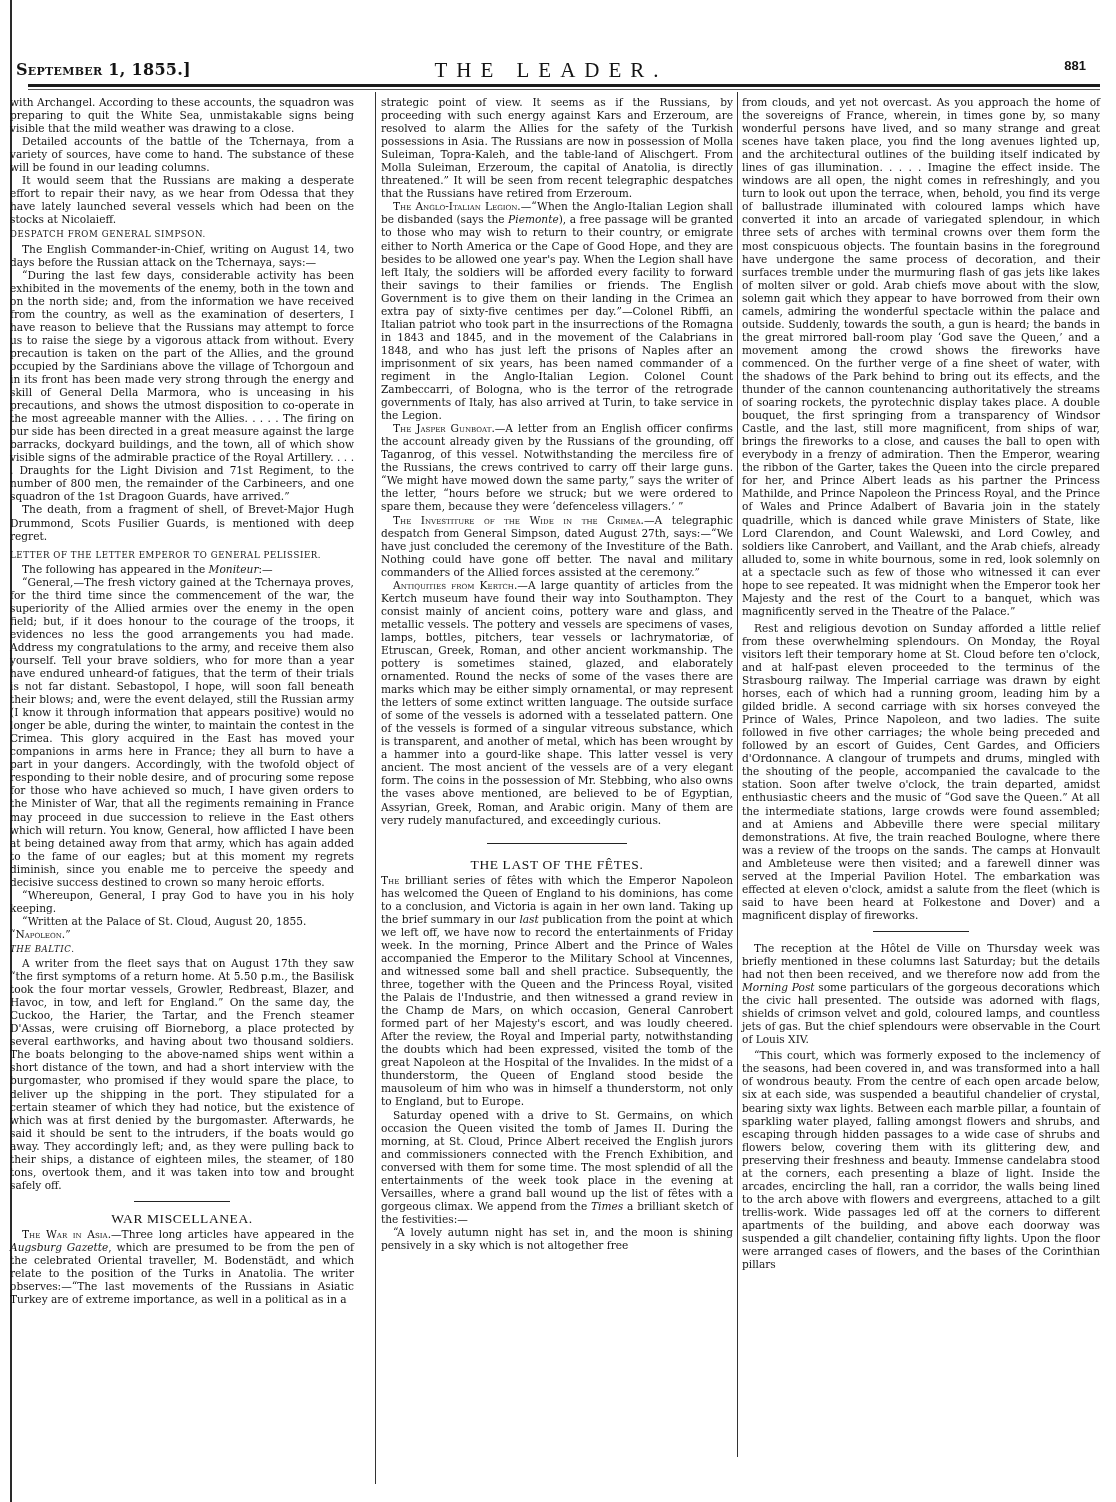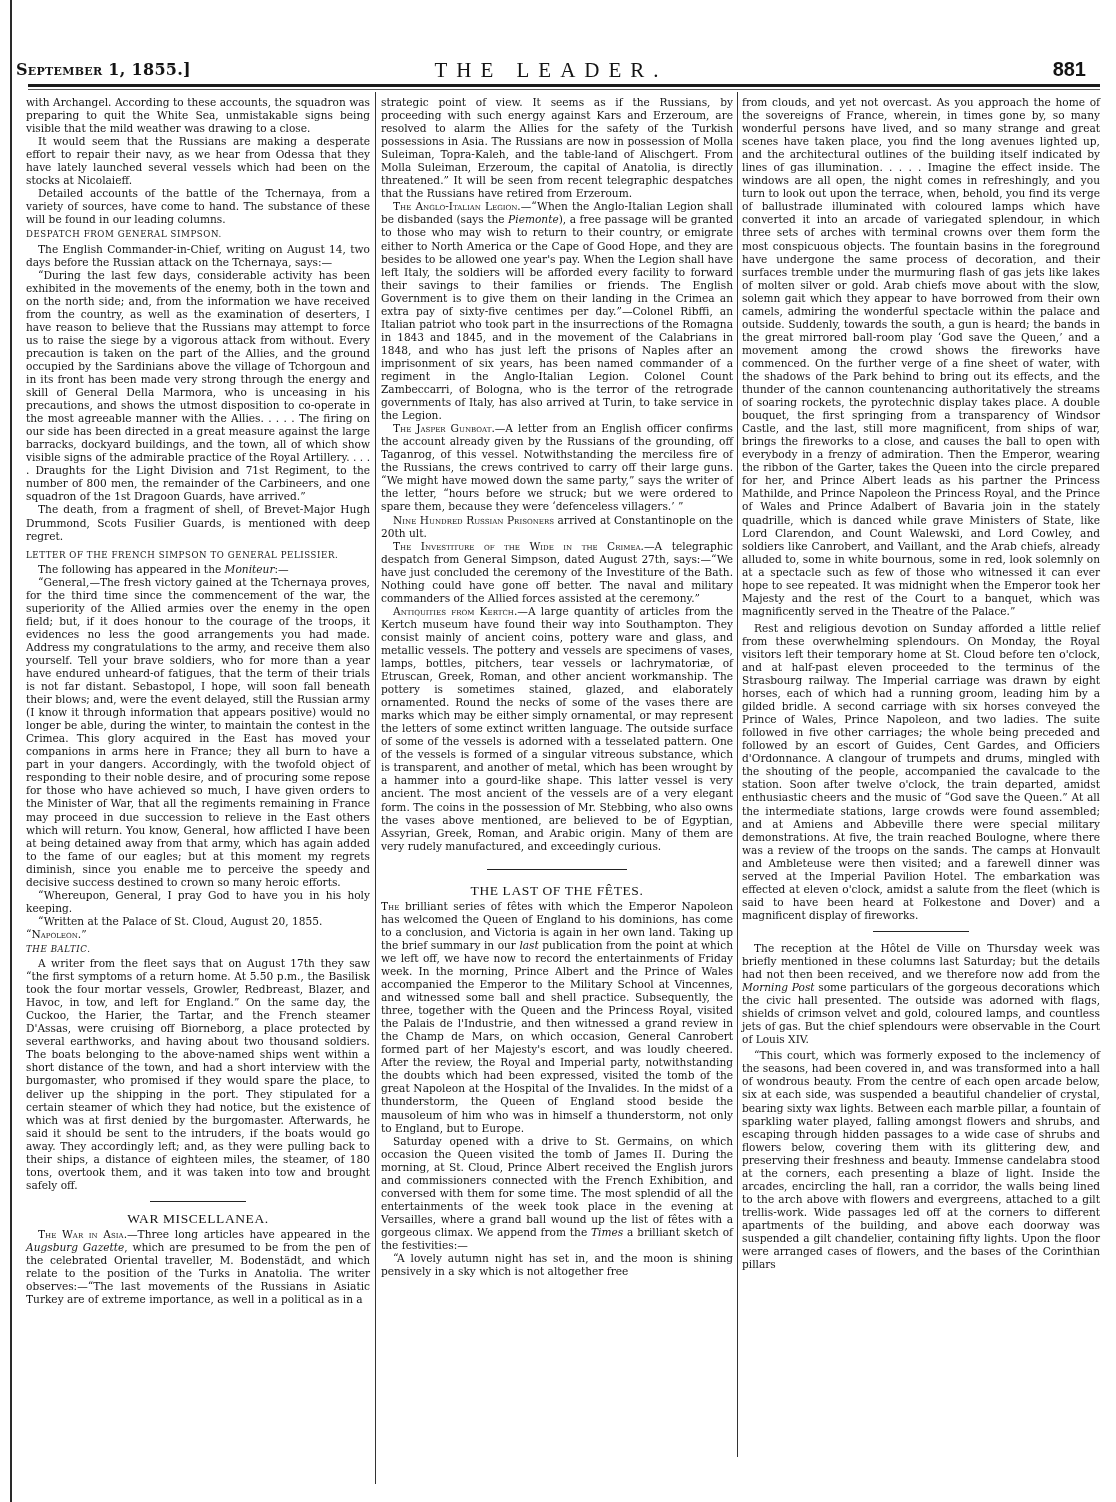--- a/index.html
+++ b/index.html
@@ -1,25 +1,25 @@
 <!DOCTYPE html>
 <html><head>
 <meta charset="utf-8">
 <style>
   html, body { margin: 0; padding: 0; background: #ffffff; }
   body { width: 1116px; height: 1502px; position: relative; overflow: hidden; font-family: "DejaVu Serif", serif; color: #141414; }
   .left-edge { position: absolute; left: 10px; top: 0; width: 2px; height: 1502px; background: #2a2a2a; }
   .masthead { position: absolute; top: 58px; left: 16px; width: 1070px; height: 26px; }
   .mh-date { position: absolute; left: 0; top: 2px; font-size: 16px; font-weight: bold; font-variant: small-caps; letter-spacing: 0.3px; }
   .mh-title { position: absolute; left: 0; right: 0; top: 0; text-align: center; font-size: 21px; letter-spacing: 9px; font-family: "Liberation Serif", serif; }
-  .mh-page { position: absolute; right: 0; top: 0; font-size: 20px; font-weight: bold; font-family: "Liberation Sans", sans-serif; }
+  .mh-page { position: absolute; right: 0; top: 0; font-size: 13px; font-weight: bold; font-family: "Liberation Sans", sans-serif; }
   .rule-top { position: absolute; top: 84px; left: 28px; width: 1072px; height: 3px; background: #1a1a1a; }
   .rule-top2 { position: absolute; top: 89px; left: 28px; width: 1072px; height: 1px; background: #555; }
   .col { position: absolute; top: 96px; font-size: 10.6px; line-height: 13.05px; text-align: justify; hyphens: none; }
-  .col1 { left: 26px; width: 344px; }
+  .col1 { left: 10px; width: 344px; }
   .col2 { left: 381px; width: 352px; }
   .col3 { left: 742px; width: 358px; }
   .colrule { position: absolute; top: 92px; width: 1px; background: #333; }
   .colrule.a { left: 375px; height: 1392px; }
   .colrule.b { left: 737px; height: 1365px; }
   p { margin: 0; text-indent: 12px; }
   p.noindent { text-indent: 0; }
   .sub { font-size: 8.6px; letter-spacing: 0.6px; margin: 2px 0 1px 0; text-indent: 0; }
   .sub.italic { font-style: italic; }
   .sig { text-align: left; text-indent: 0; font-variant: small-caps; padding-right: 24px; }
@@ -40,44 +40,43 @@
   <span class="mh-page">881</span>
 </header>
 <div class="rule-top"></div>
 <div class="rule-top2"></div>
 
 <div class="colrule a"></div>
 <div class="colrule b"></div>
 
 <article class="col col1">
   <p class="noindent">with Archangel. According to these accounts, the squadron was preparing to quit the White Sea, unmistakable signs being visible that the mild weather was drawing to a close.</p>
+  <p>Detailed accounts of the battle of the Tchernaya, from a variety of sources, have come to hand. The substance of these will be found in our leading columns.</p>
   <p>It would seem that the Russians are making a desperate effort to repair their navy, as we hear from Odessa that they have lately launched several vessels which had been on the stocks at Nicolaieff.</p>
-  <p>Detailed accounts of the battle of the Tchernaya, from a variety of sources, have come to hand. The substance of these will be found in our leading columns.</p>
   <div class="sub">DESPATCH FROM GENERAL SIMPSON.</div>
   <p>The English Commander-in-Chief, writing on August 14, two days before the Russian attack on the Tchernaya, says:—</p>
   <p>“During the last few days, considerable activity has been exhibited in the movements of the enemy, both in the town and on the north side; and, from the information we have received from the country, as well as the examination of deserters, I have reason to believe that the Russians may attempt to force us to raise the siege by a vigorous attack from without. Every precaution is taken on the part of the Allies, and the ground occupied by the Sardinians above the village of Tchorgoun and in its front has been made very strong through the energy and skill of General Della Marmora, who is unceasing in his precautions, and shows the utmost disposition to co-operate in the most agreeable manner with the Allies. . . . . The firing on our side has been directed in a great measure against the large barracks, dockyard buildings, and the town, all of which show visible signs of the admirable practice of the Royal Artillery. . . . . Draughts for the Light Division and 71st Regiment, to the number of 800 men, the remainder of the Carbineers, and one squadron of the 1st Dragoon Guards, have arrived.”</p>
   <p>The death, from a fragment of shell, of Brevet-Major Hugh Drummond, Scots Fusilier Guards, is mentioned with deep regret.</p>
-  <div class="sub" style="margin-top:6px">LETTER OF THE FRENCH SIMPSON TO GENERAL PELISSIER.</div>
+  <div class="sub" style="margin-top:6px">LETTER OF THE LETTER EMPEROR TO GENERAL PELISSIER.</div>
   <p><span>The following has appeared in the </span><span class="it">Moniteur</span><span>:—</span></p>
   <p>“General,—The fresh victory gained at the Tchernaya proves, for the third time since the commencement of the war, the superiority of the Allied armies over the enemy in the open field; but, if it does honour to the courage of the troops, it evidences no less the good arrangements you had made. Address my congratulations to the army, and receive them also yourself. Tell your brave soldiers, who for more than a year have endured unheard-of fatigues, that the term of their trials is not far distant. Sebastopol, I hope, will soon fall beneath their blows; and, were the event delayed, still the Russian army (I know it through information that appears positive) would no longer be able, during the winter, to maintain the contest in the Crimea. This glory acquired in the East has moved your companions in arms here in France; they all burn to have a part in your dangers. Accordingly, with the twofold object of responding to their noble desire, and of procuring some repose for those who have achieved so much, I have given orders to the Minister of War, that all the regiments remaining in France may proceed in due succession to relieve in the East others which will return. You know, General, how afflicted I have been at being detained away from that army, which has again added to the fame of our eagles; but at this moment my regrets diminish, since you enable me to perceive the speedy and decisive success destined to crown so many heroic efforts.</p>
   <p>“Whereupon, General, I pray God to have you in his holy keeping.</p>
   <p>“Written at the Palace of St. Cloud, August 20, 1855.</p>
   <p class="sig">“Napoleon.”</p>
   <div class="sub italic">THE BALTIC.</div>
   <p>A writer from the fleet says that on August 17th they saw “the first symptoms of a return home. At 5.50 p.m., the Basilisk took the four mortar vessels, Growler, Redbreast, Blazer, and Havoc, in tow, and left for England.” On the same day, the Cuckoo, the Harier, the Tartar, and the French steamer D'Assas, were cruising off Biorneborg, a place protected by several earthworks, and having about two thousand soldiers. The boats belonging to the above-named ships went within a short distance of the town, and had a short interview with the burgomaster, who promised if they would spare the place, to deliver up the shipping in the port. They stipulated for a certain steamer of which they had notice, but the existence of which was at first denied by the burgomaster. Afterwards, he said it should be sent to the intruders, if the boats would go away. They accordingly left; and, as they were pulling back to their ships, a distance of eighteen miles, the steamer, of 180 tons, overtook them, and it was taken into tow and brought safely off.</p>
   <div class="sep"></div>
   <div class="headline">WAR MISCELLANEA.</div>
   <p><span class="sc">The War in Asia.</span><span>—Three long articles have appeared in the </span><span class="it">Augsburg Gazette</span><span>, which are presumed to be from the pen of the celebrated Oriental traveller, M. Bodenstädt, and which relate to the position of the Turks in Anatolia. The writer observes:—“The last movements of the Russians in Asiatic Turkey are of extreme importance, as well in a political as in a</span></p>
 </article>
 
 <article class="col col2">
   <p class="noindent">strategic point of view. It seems as if the Russians, by proceeding with such energy against Kars and Erzeroum, are resolved to alarm the Allies for the safety of the Turkish possessions in Asia. The Russians are now in possession of Molla Suleiman, Topra-Kaleh, and the table-land of Alischgert. From Molla Suleiman, Erzeroum, the capital of Anatolia, is directly threatened.” It will be seen from recent telegraphic despatches that the Russians have retired from Erzeroum.</p>
   <p><span class="sc">The Anglo-Italian Legion.</span><span>—“When the Anglo-Italian Legion shall be disbanded (says the </span><span class="it">Piemonte</span><span>), a free passage will be granted to those who may wish to return to their country, or emigrate either to North America or the Cape of Good Hope, and they are besides to be allowed one year's pay. When the Legion shall have left Italy, the soldiers will be afforded every facility to forward their savings to their families or friends. The English Government is to give them on their landing in the Crimea an extra pay of sixty-five centimes per day.”—Colonel Ribffi, an Italian patriot who took part in the insurrections of the Romagna in 1843 and 1845, and in the movement of the Calabrians in 1848, and who has just left the prisons of Naples after an imprisonment of six years, has been named commander of a regiment in the Anglo-Italian Legion. Colonel Count Zambeccarri, of Bologna, who is the terror of the retrograde governments of Italy, has also arrived at Turin, to take service in the Legion.</span></p>
   <p><span class="sc">The Jasper Gunboat.</span><span>—A letter from an English officer confirms the account already given by the Russians of the grounding, off Taganrog, of this vessel. Notwithstanding the merciless fire of the Russians, the crews contrived to carry off their large guns. “We might have mowed down the same party,” says the writer of the letter, “hours before we struck; but we were ordered to spare them, because they were ‘defenceless villagers.’ ”</span></p>
-  <p><span class="sc">Nine Hundred Russian Prisoners</span><span> arrived at Constantinople on the 20th ult.</span></p>
   <p><span class="sc">The Investiture of the Wide in the Crimea.</span><span>—A telegraphic despatch from General Simpson, dated August 27th, says:—“We have just concluded the ceremony of the Investiture of the Bath. Nothing could have gone off better. The naval and military commanders of the Allied forces assisted at the ceremony.”</span></p>
   <p><span class="sc">Antiquities from Kertch.</span><span>—A large quantity of articles from the Kertch museum have found their way into Southampton. They consist mainly of ancient coins, pottery ware and glass, and metallic vessels. The pottery and vessels are specimens of vases, lamps, bottles, pitchers, tear vessels or lachrymatoriæ, of Etruscan, Greek, Roman, and other ancient workmanship. The pottery is sometimes stained, glazed, and elaborately ornamented. Round the necks of some of the vases there are marks which may be either simply ornamental, or may represent the letters of some extinct written language. The outside surface of some of the vessels is adorned with a tesselated pattern. One of the vessels is formed of a singular vitreous substance, which is transparent, and another of metal, which has been wrought by a hammer into a gourd-like shape. This latter vessel is very ancient. The most ancient of the vessels are of a very elegant form. The coins in the possession of Mr. Stebbing, who also owns the vases above mentioned, are believed to be of Egyptian, Assyrian, Greek, Roman, and Arabic origin. Many of them are very rudely manufactured, and exceedingly curious.</span></p>
   <div class="sep wide"></div>
   <div class="headline">THE LAST OF THE FÊTES.</div>
   <p class="noindent"><span class="sc">The</span><span> brilliant series of fêtes with which the Emperor Napoleon has welcomed the Queen of England to his dominions, has come to a conclusion, and Victoria is again in her own land. Taking up the brief summary in our </span><span class="it">last</span><span> publication from the point at which we left off, we have now to record the entertainments of Friday week. In the morning, Prince Albert and the Prince of Wales accompanied the Emperor to the Military School at Vincennes, and witnessed some ball and shell practice. Subsequently, the three, together with the Queen and the Princess Royal, visited the Palais de l'Industrie, and then witnessed a grand review in the Champ de Mars, on which occasion, General Canrobert formed part of her Majesty's escort, and was loudly cheered. After the review, the Royal and Imperial party, notwithstanding the doubts which had been expressed, visited the tomb of the great Napoleon at the Hospital of the Invalides. In the midst of a thunderstorm, the Queen of England stood beside the mausoleum of him who was in himself a thunderstorm, not only to England, but to Europe.</span></p>
   <p><span>Saturday opened with a drive to St. Germains, on which occasion the Queen visited the tomb of James II. During the morning, at St. Cloud, Prince Albert received the English jurors and commissioners connected with the French Exhibition, and conversed with them for some time. The most splendid of all the entertainments of the week took place in the evening at Versailles, where a grand ball wound up the list of fêtes with a gorgeous climax. We append from the </span><span class="it">Times</span><span> a brilliant sketch of the festivities:—</span></p>
   <p>“A lovely autumn night has set in, and the moon is shining pensively in a sky which is not altogether free</p>
 </article>
 
 <article class="col col3">

